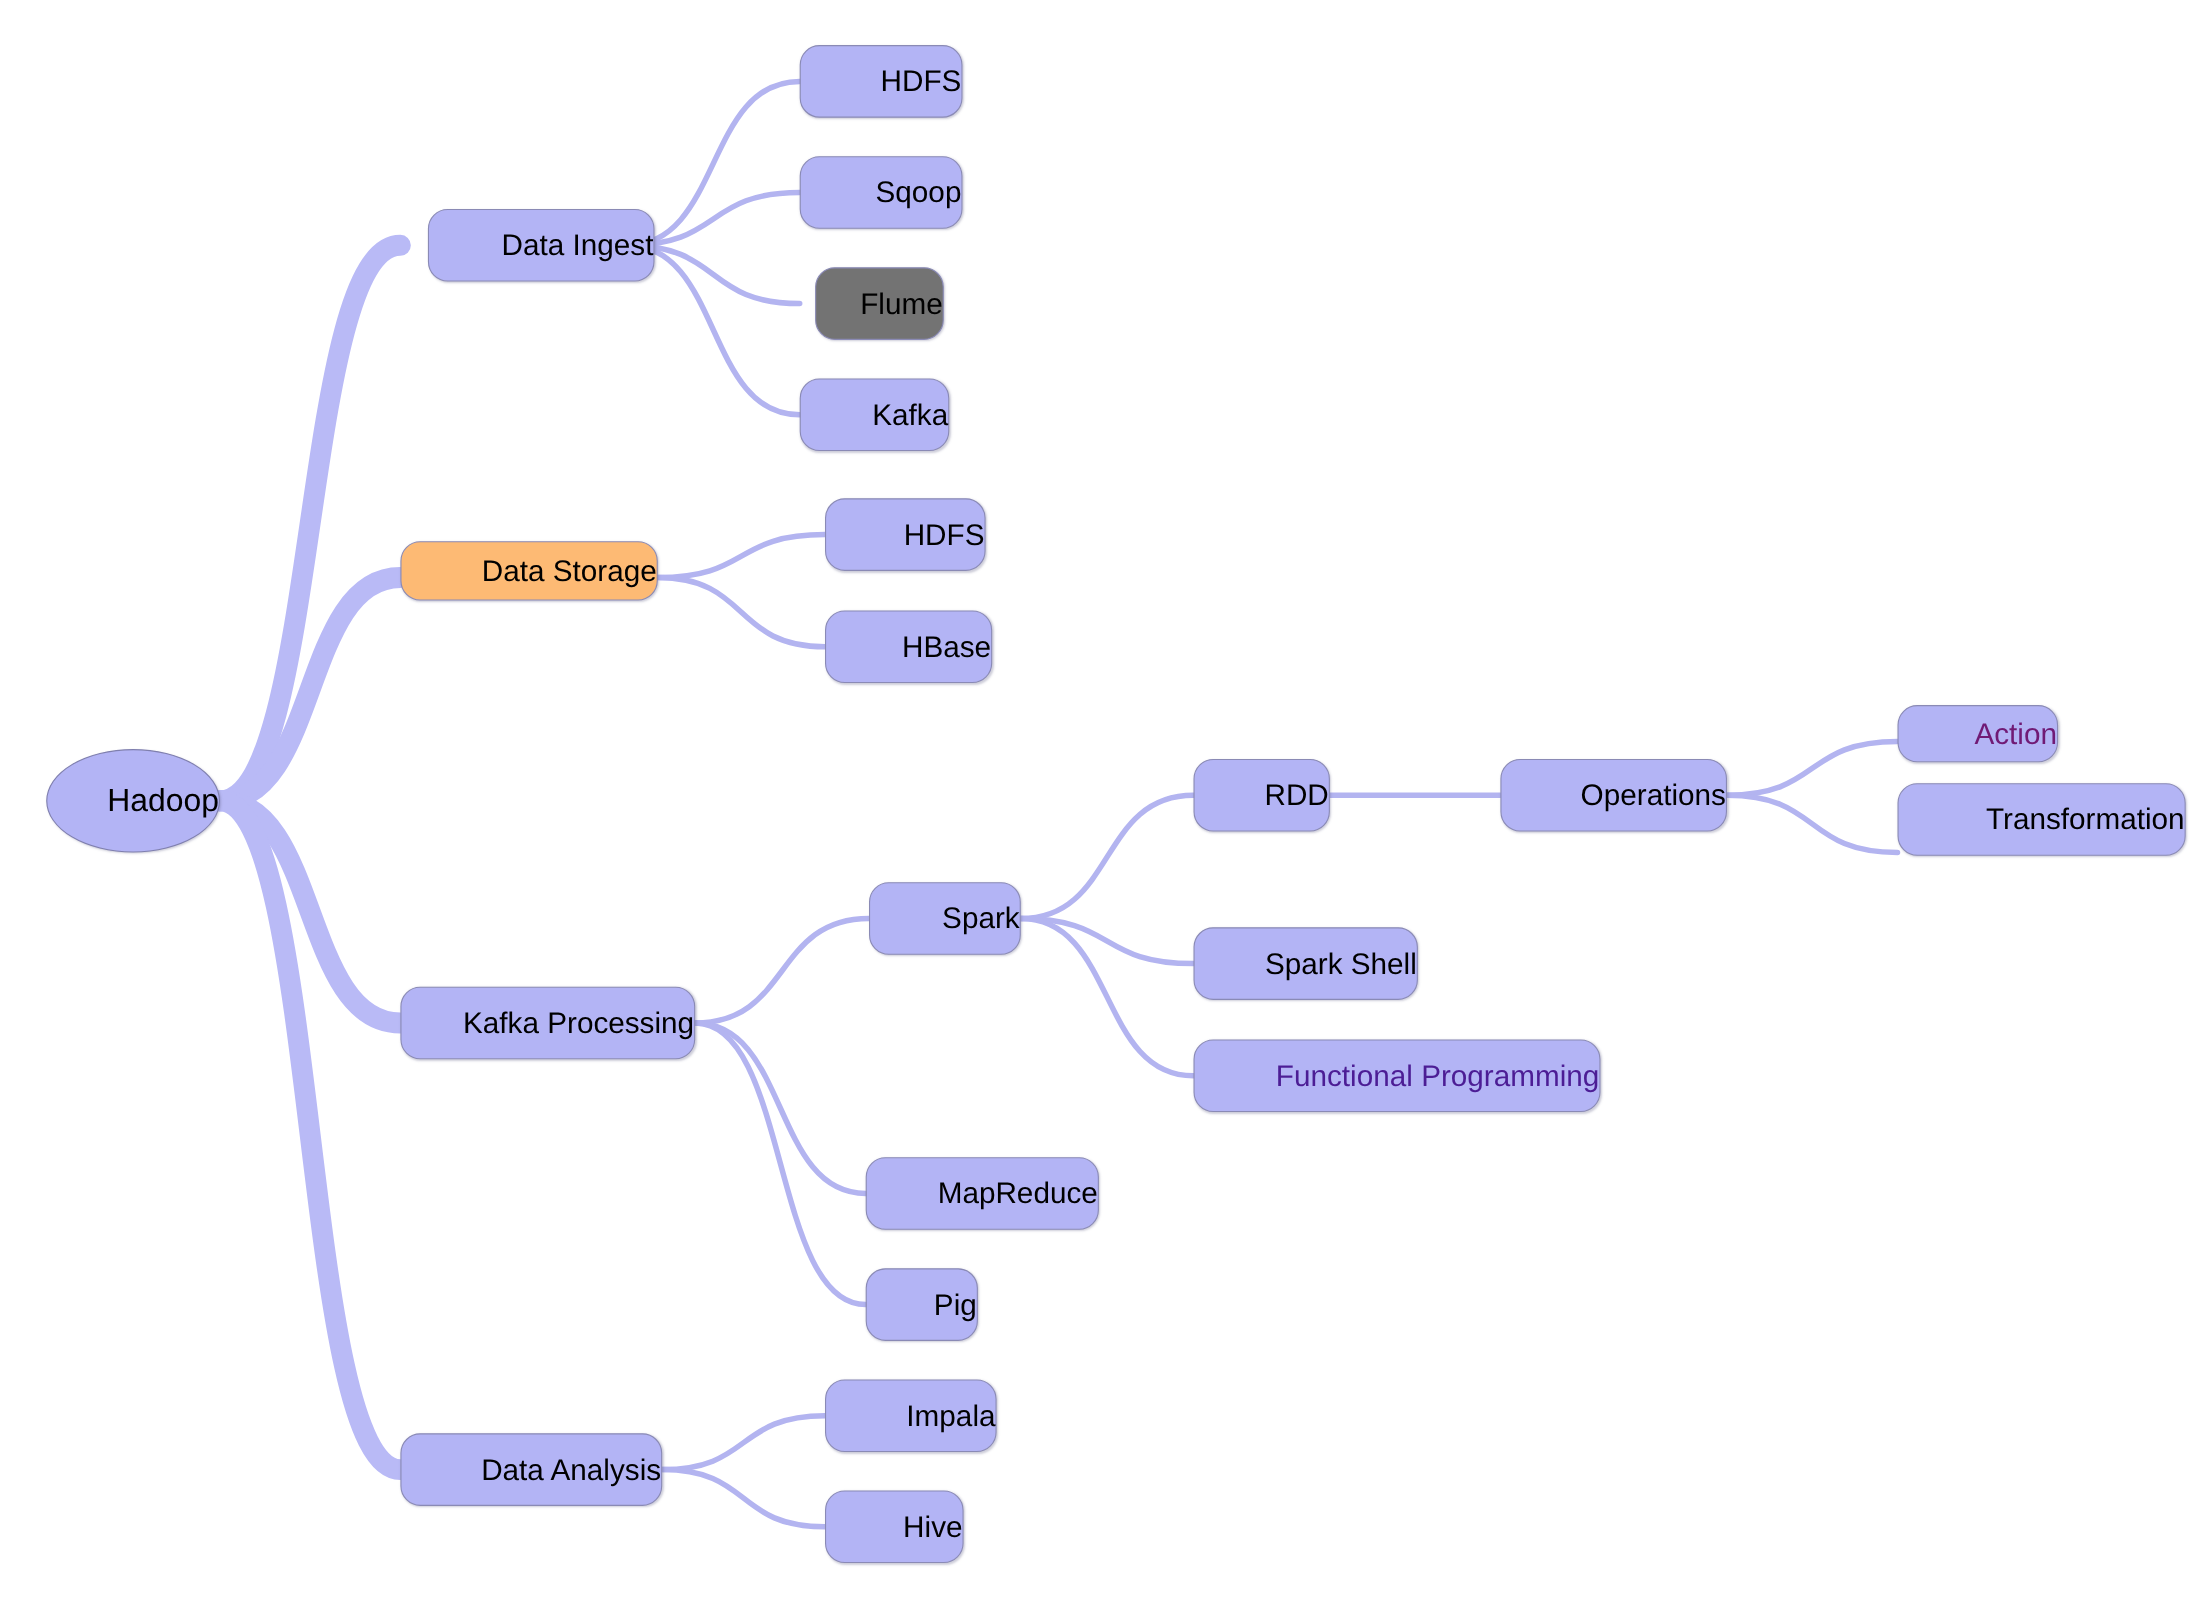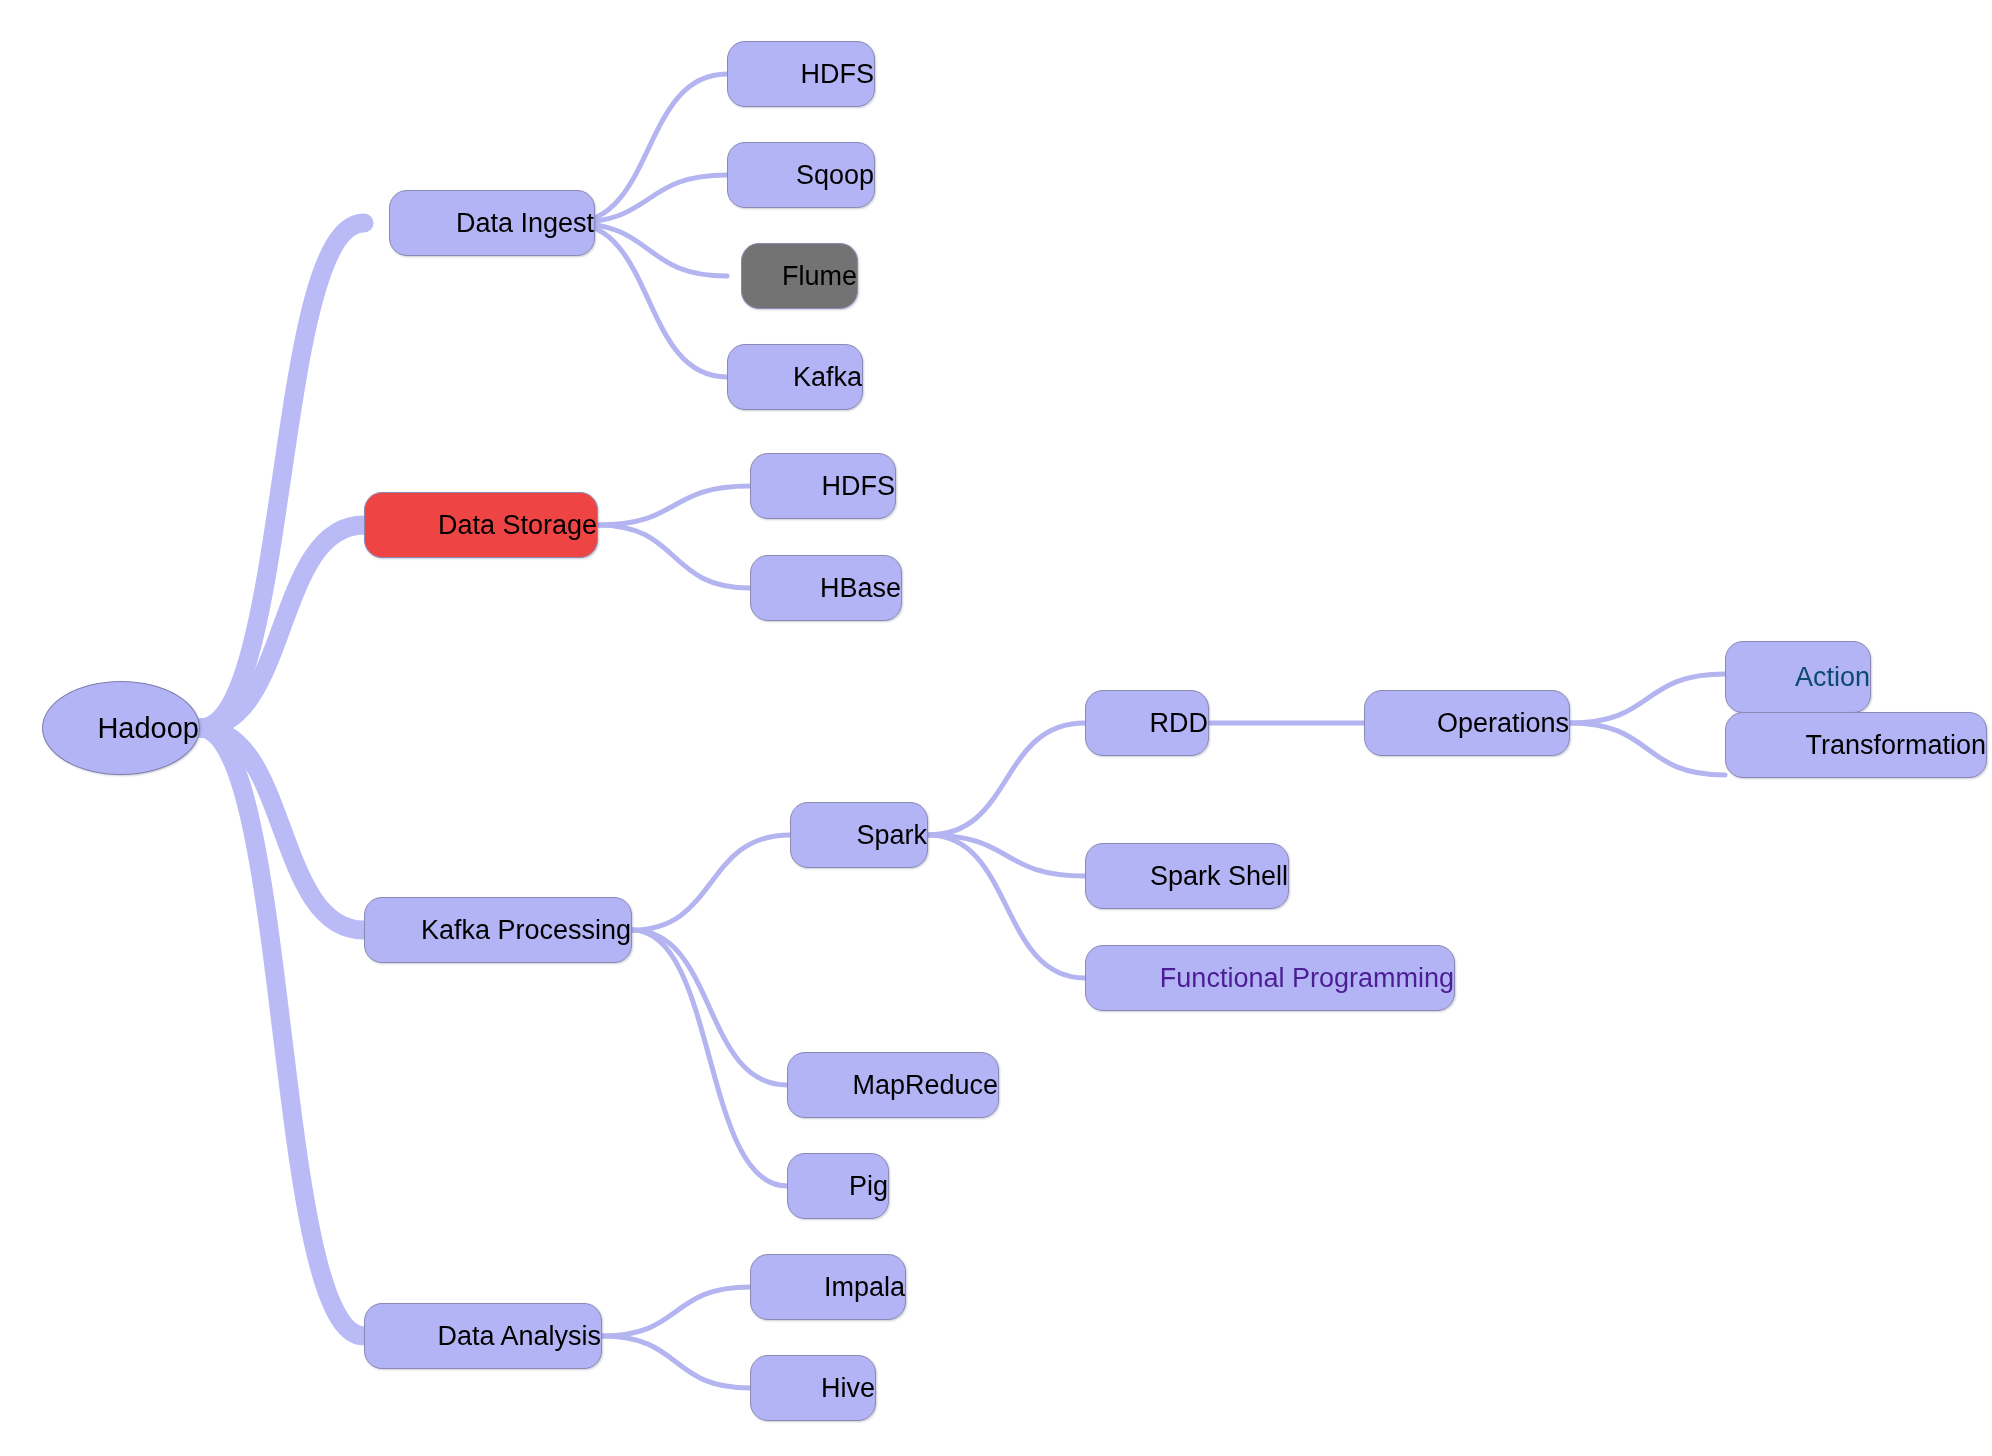--- a/index.html
+++ b/index.html
@@ -76,21 +76,21 @@
       <path d="M 1570 723 C 1655.25 723, 1639.75 674, 1725 674" fill="none" stroke="#b3b4f0" stroke-width="5" stroke-linecap="round"></path>
       <path d="M 1570 723 C 1655.25 723, 1639.75 775, 1725 775" fill="none" stroke="#b3b4f0" stroke-width="5" stroke-linecap="round"></path>
     </svg>
   <div id="node-layer">
       <div class="node root" style="left: 42px; top: 681px; width: 158px; height: 94px; font-size: 29px; background: rgb(179, 180, 245); color: rgb(0, 0, 0);">
         <span class="node-label">Hadoop</span>
       </div>
       <div class="node" style="left: 364px; top: 190px; width: 206px; height: 66px; font-size: 27px; background: rgb(179, 180, 245); color: rgb(0, 0, 0); margin-left: 25px;">
         <span class="node-label">Data Ingest</span>
       </div>
-      <div class="node" style="left: 364px; top: 492px; width: 234px; height: 66px; font-size: 27px; background: #ef4444; color: rgb(0, 0, 0);">
+      <div class="node" style="left: 364px; top: 492px; width: 234px; height: 54px; font-size: 27px; background: #fdba74; color: rgb(0, 0, 0);">
         <span class="node-label">Data Storage</span>
       </div>
       <div class="node" style="left: 364px; top: 897px; width: 268px; height: 66px; font-size: 27px; background: rgb(179, 180, 245); color: rgb(0, 0, 0);">
         <span class="node-label">Kafka Processing</span>
       </div>
       <div class="node" style="left: 364px; top: 1303px; width: 238px; height: 66px; font-size: 27px; background: rgb(179, 180, 245); color: rgb(0, 0, 0);">
         <span class="node-label">Data Analysis</span>
       </div>
       <div class="node" style="left: 727px; top: 41px; width: 148px; height: 66px; font-size: 27px; background: rgb(179, 180, 245); color: rgb(0, 0, 0);">
         <span class="node-label">HDFS</span>
@@ -130,20 +130,20 @@
       </div>
       <div class="node" style="left: 1085px; top: 843px; width: 204px; height: 66px; font-size: 27px; background: rgb(179, 180, 245); color: rgb(0, 0, 0);">
         <span class="node-label">Spark Shell</span>
       </div>
       <div class="node" style="left: 1085px; top: 945px; width: 370px; height: 66px; font-size: 27px; background: rgb(179, 180, 245); color: #4c1d95;">
         <span class="node-label">Functional Programming</span>
       </div>
       <div class="node" style="left: 1364px; top: 690px; width: 206px; height: 66px; font-size: 27px; background: rgb(179, 180, 245); color: rgb(0, 0, 0);">
         <span class="node-label">Operations</span>
       </div>
-      <div class="node" style="left: 1725px; top: 641px; width: 146px; height: 72px; font-size: 27px; background: rgb(179, 180, 245); color: #0c4a6e;">
+      <div class="node" style="left: 1725px; top: 641px; width: 146px; height: 52px; font-size: 27px; background: rgb(179, 180, 245); color: #701a75;">
         <span class="node-label">Action</span>
       </div>
       <div class="node" style="left: 1725px; top: 712px; width: 262px; height: 66px; font-size: 27px; background: rgb(179, 180, 245); color: rgb(0, 0, 0);">
         <span class="node-label">Transformation</span>
       </div>
     </div>
 </div>
 
 </body></html>

